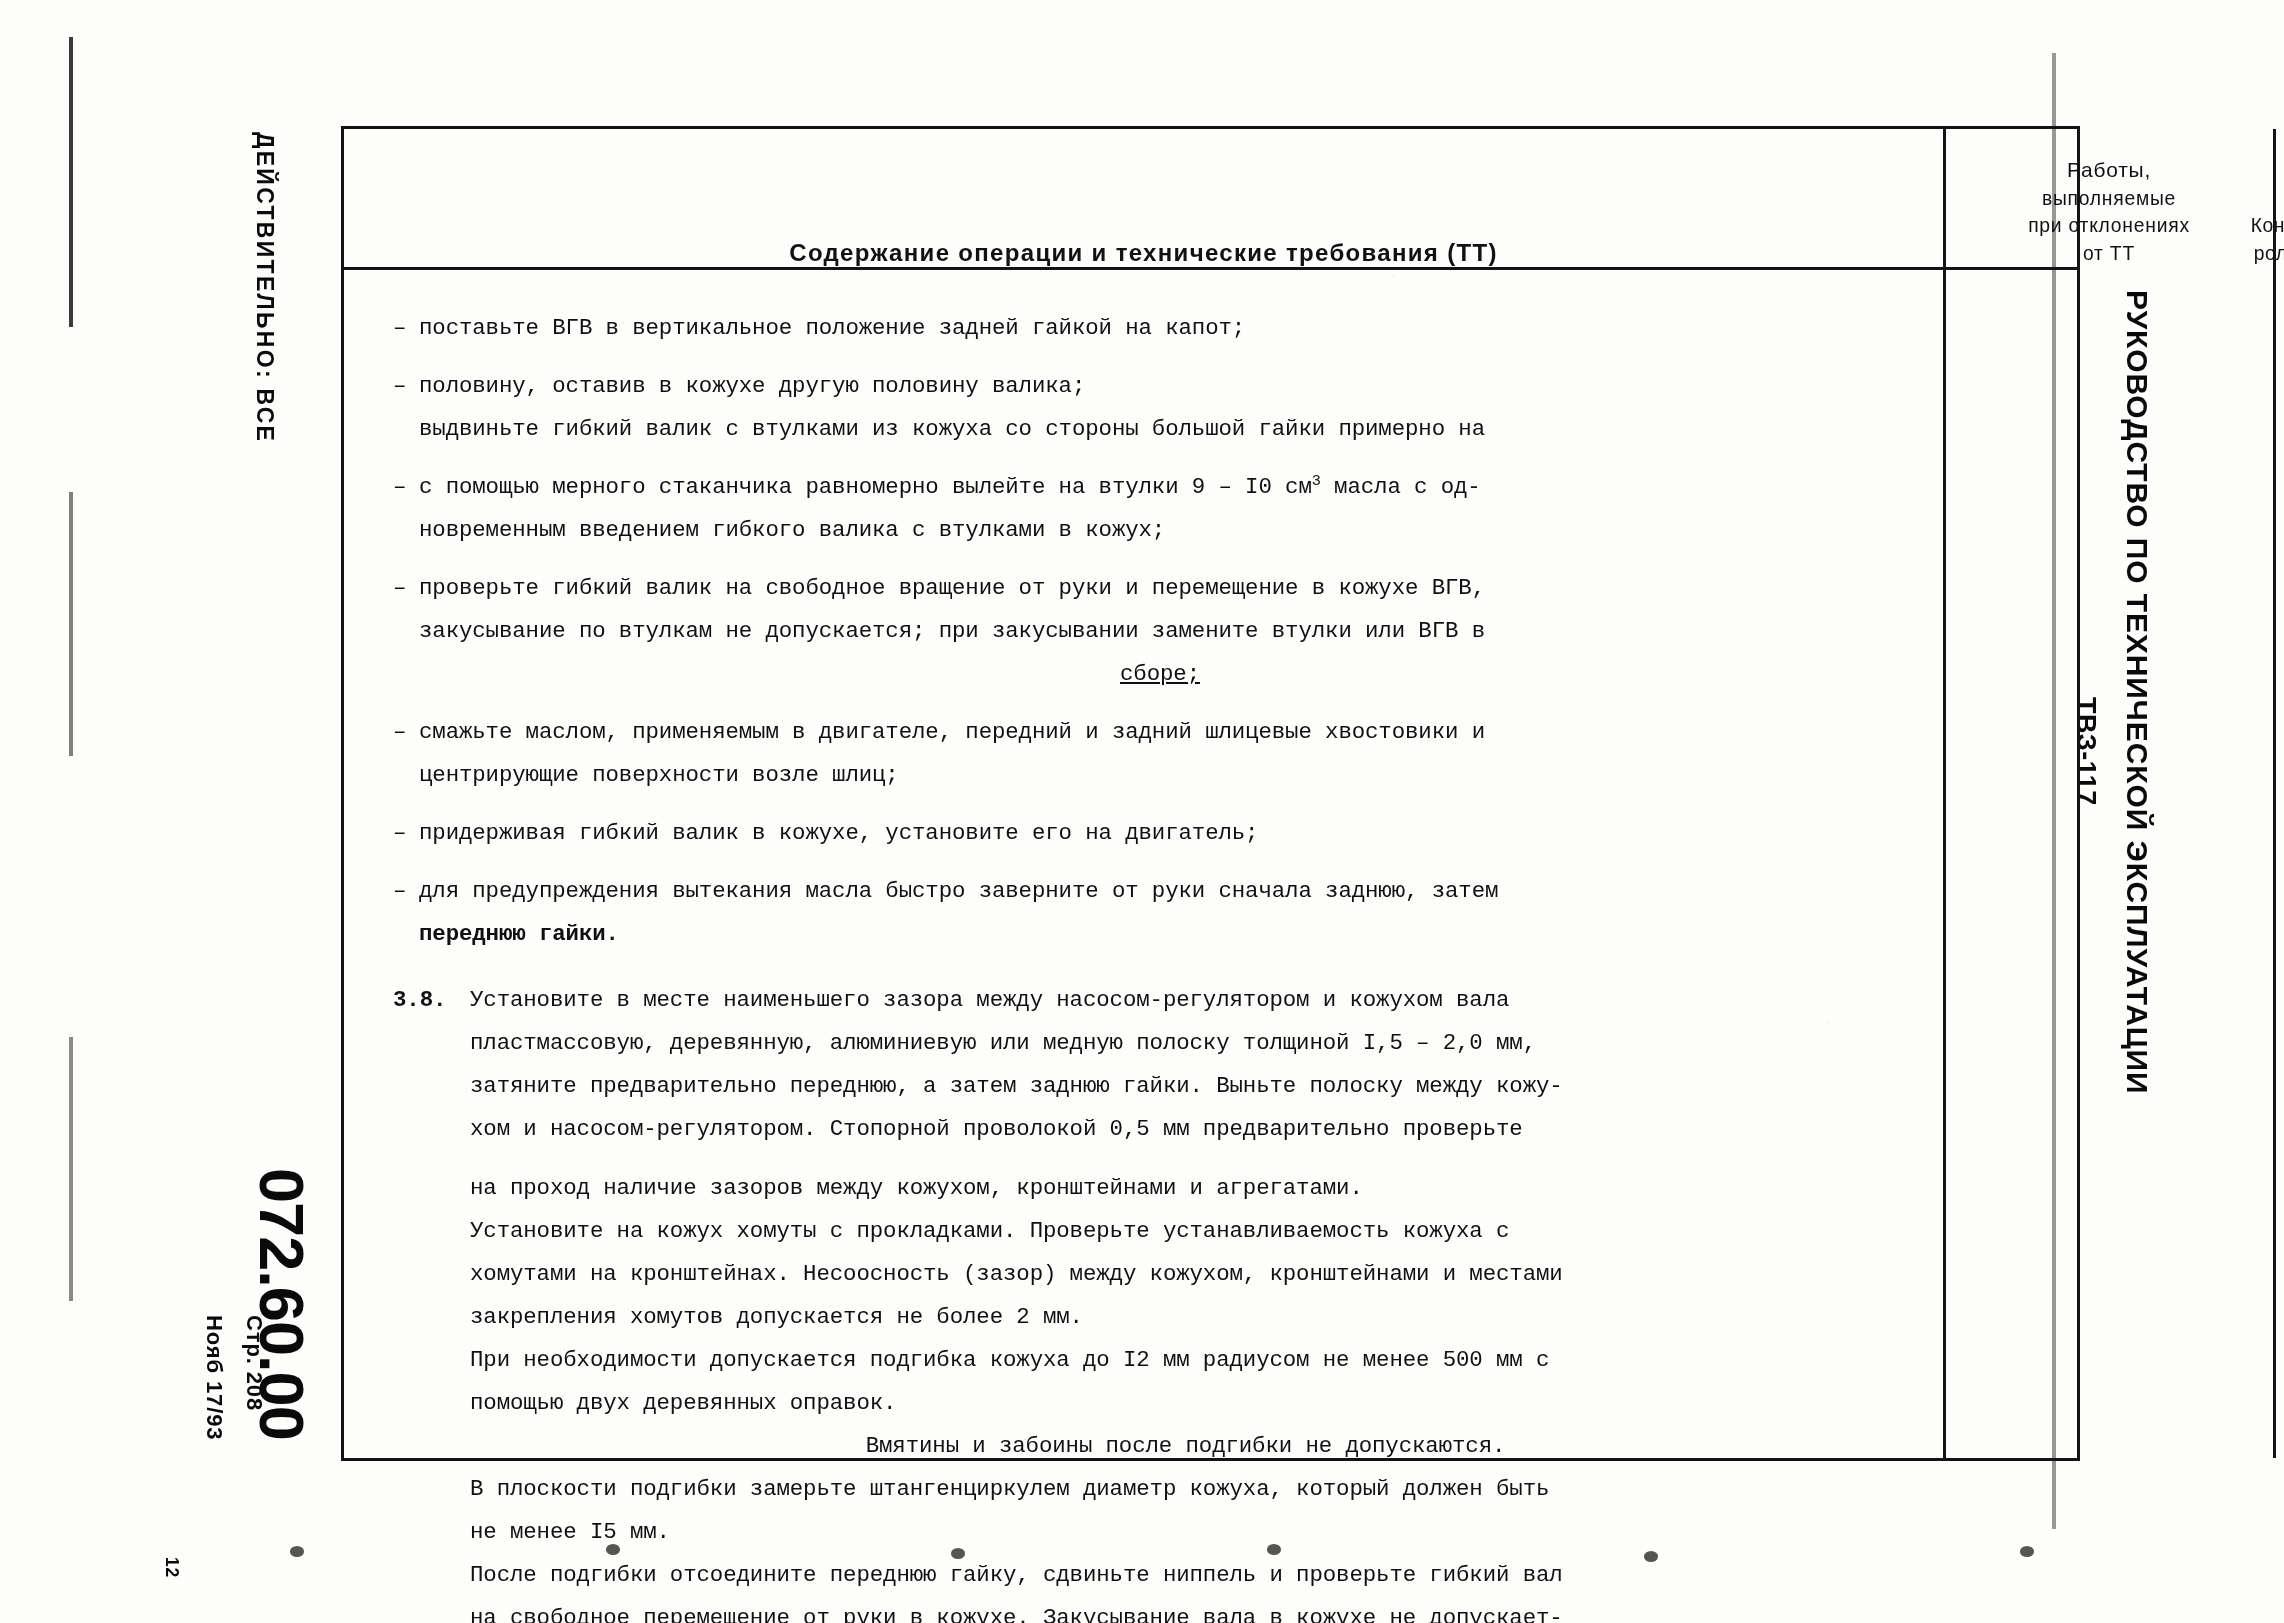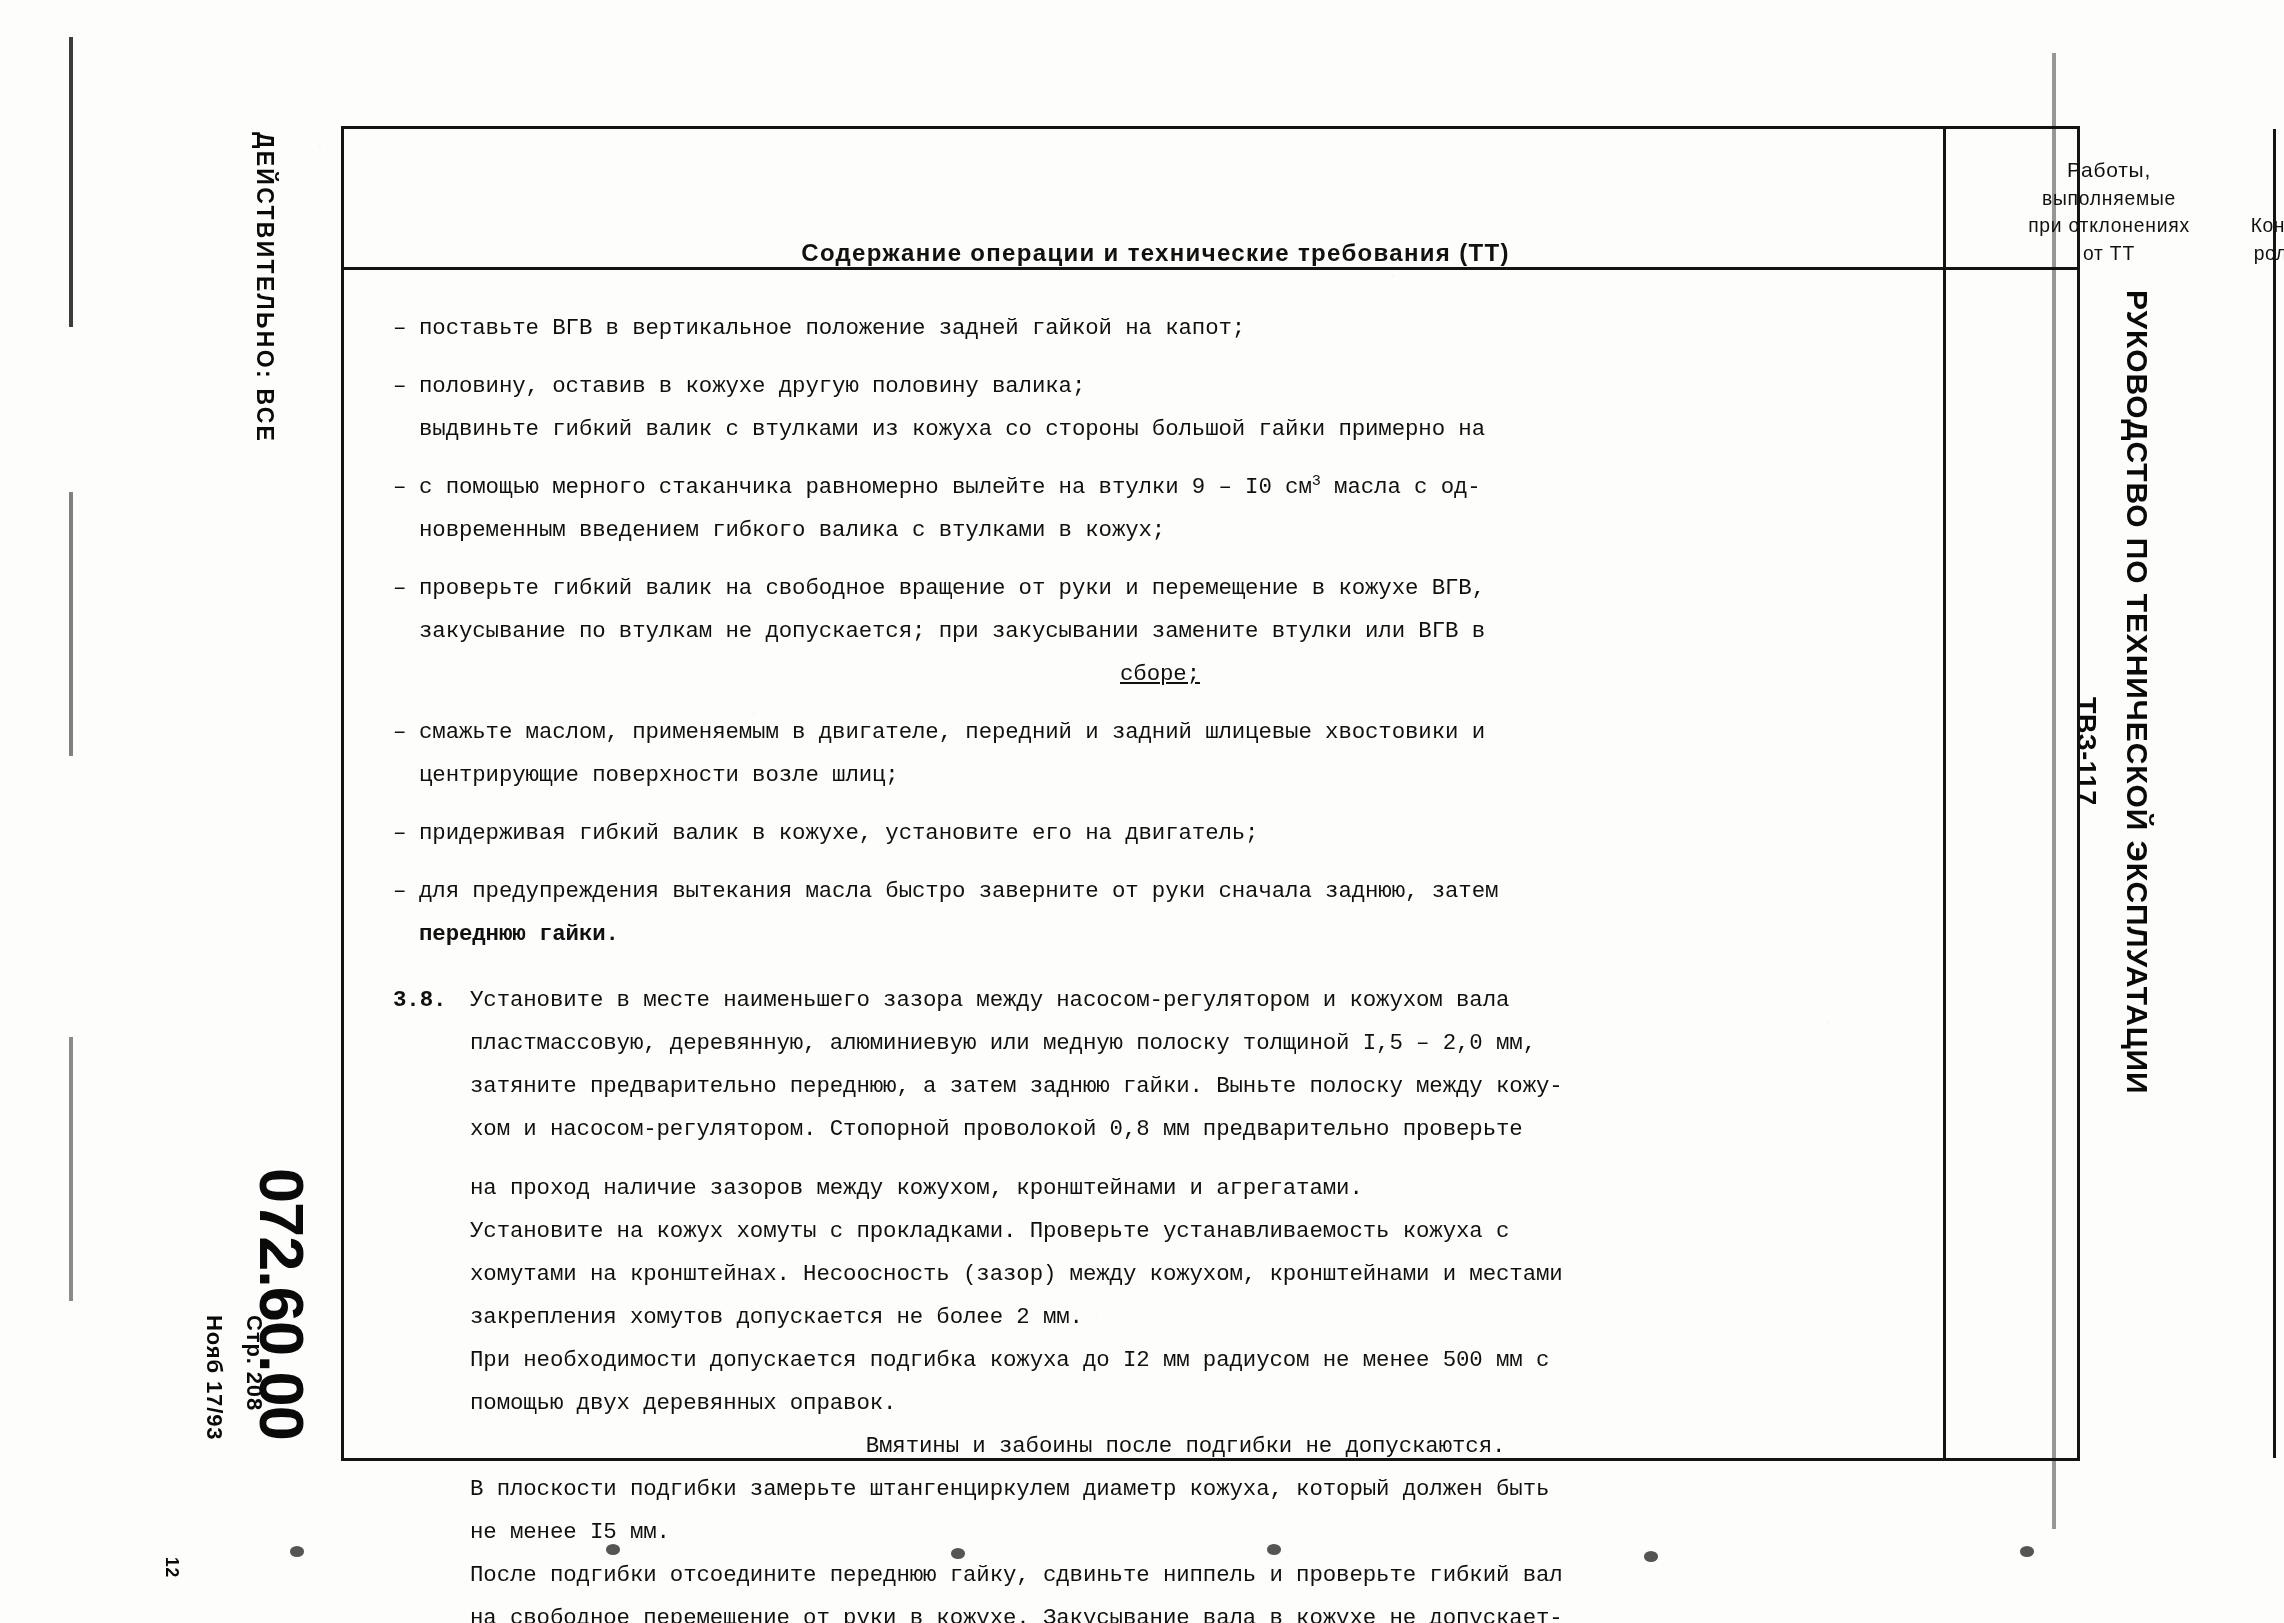--- a/index.html
+++ b/index.html
@@ -157,21 +157,21 @@
     top: 0;
     height: 100%;
     display: flex;
     align-items: flex-end;
     justify-content: center;
     text-align: center;
     font-family: "Liberation Sans", sans-serif;
     color: #111;
   }
   #hdr-content {
-    left: 12px; width: 1599px;
+    left: 0; width: 1599px;
     font-size: 24px;
     letter-spacing: .055em;
     font-weight: 600;
   }
   #hdr-deviation {
     left: 1601px; width: 328px;
     font-size: 19.3px;
     line-height: 1.42;
     letter-spacing: .04em;
   }
@@ -336,21 +336,21 @@
           </div>
         </div>
 
       <div id="clause-38">
         <div id="clause-38-num">3.8.</div>
         <div id="clause-38-body">
             <p>
               <span>Установите в месте наименьшего зазора между насосом-регулятором и кожухом вала</span>
               <span>пластмассовую, деревянную, алюминиевую или медную полоску толщиной I,5 – 2,0 мм,</span>
               <span>затяните предварительно переднюю, а затем заднюю гайки. Выньте полоску между кожу-</span>
-              <span>хом и насосом-регулятором. Стопорной проволокой 0,8 мм предварительно проверьте</span>
+              <span>хом и насосом-регулятором. Стопорной проволокой 0,5 мм предварительно проверьте</span>
               <span style="text-align: left; margin-top: 16px;">на проход наличие зазоров между кожухом, кронштейнами и агрегатами.</span>
             </p>
             <p>
               <span>Установите на кожух хомуты с прокладками. Проверьте устанавливаемость кожуха с</span>
               <span>хомутами на кронштейнах. Несоосность (зазор) между кожухом, кронштейнами и местами</span>
               <span style="text-align: left;">закрепления хомутов допускается не более 2 мм.</span>
             </p>
             <p>
               <span>При необходимости допускается подгибка кожуха до I2 мм радиусом не менее 500 мм с</span>
               <span style="text-align: left;">помощью двух деревянных оправок.</span>

